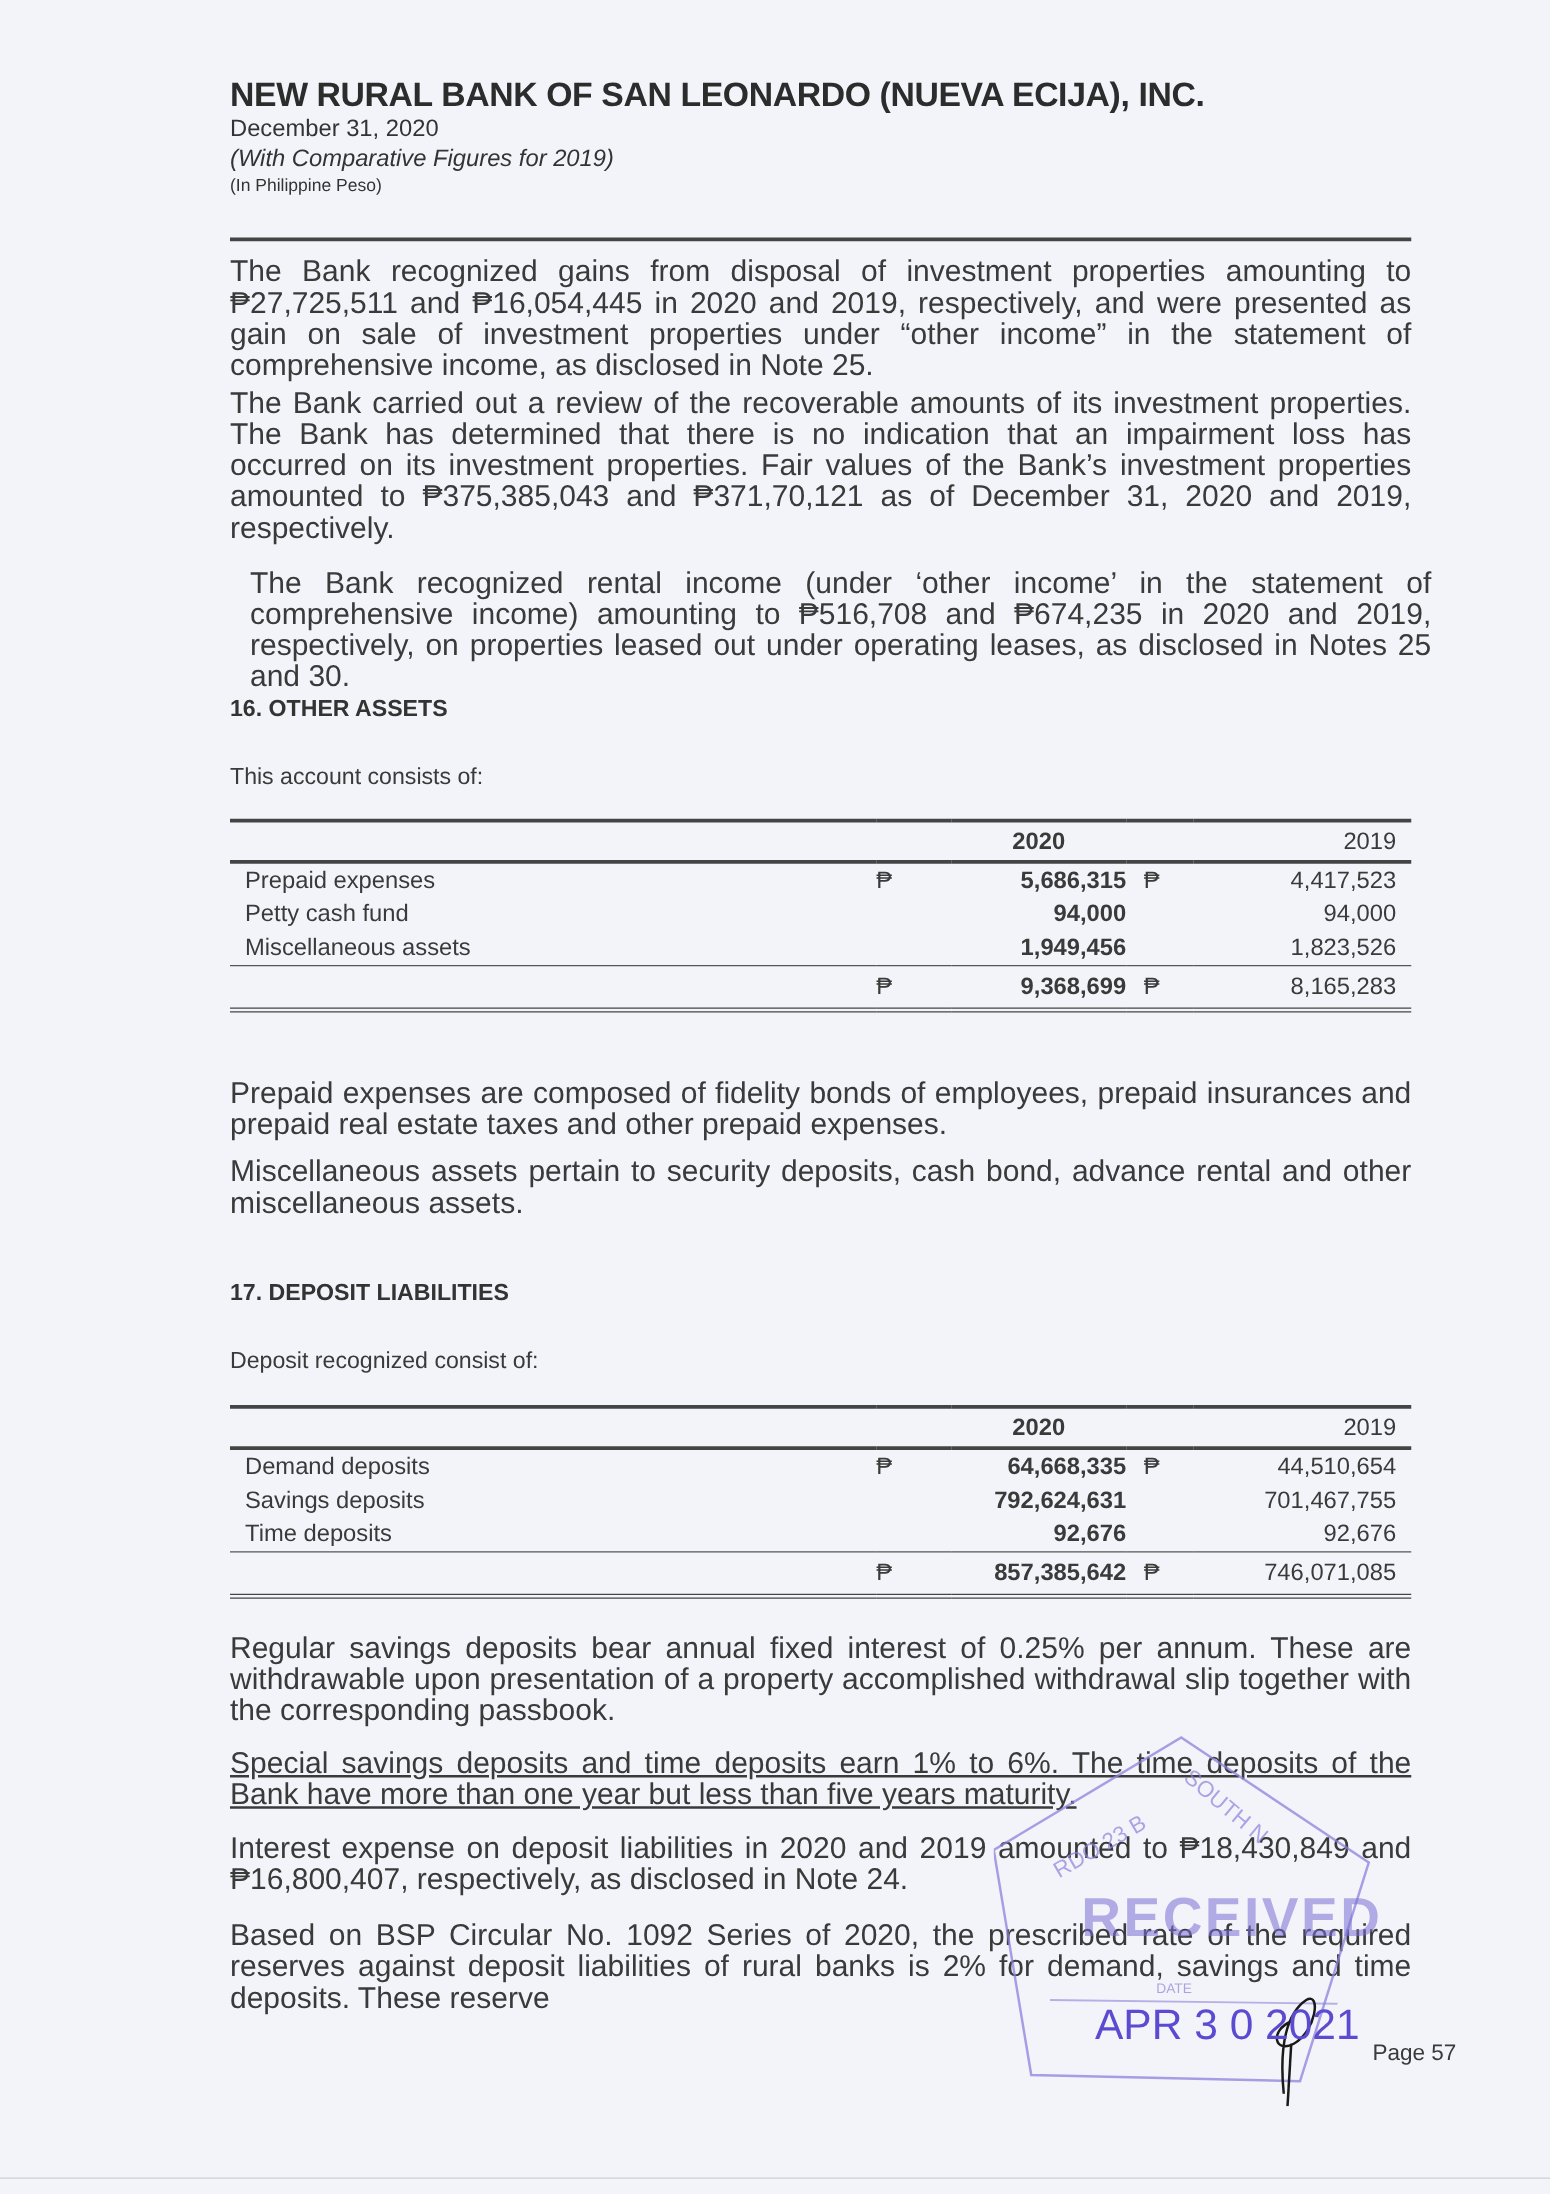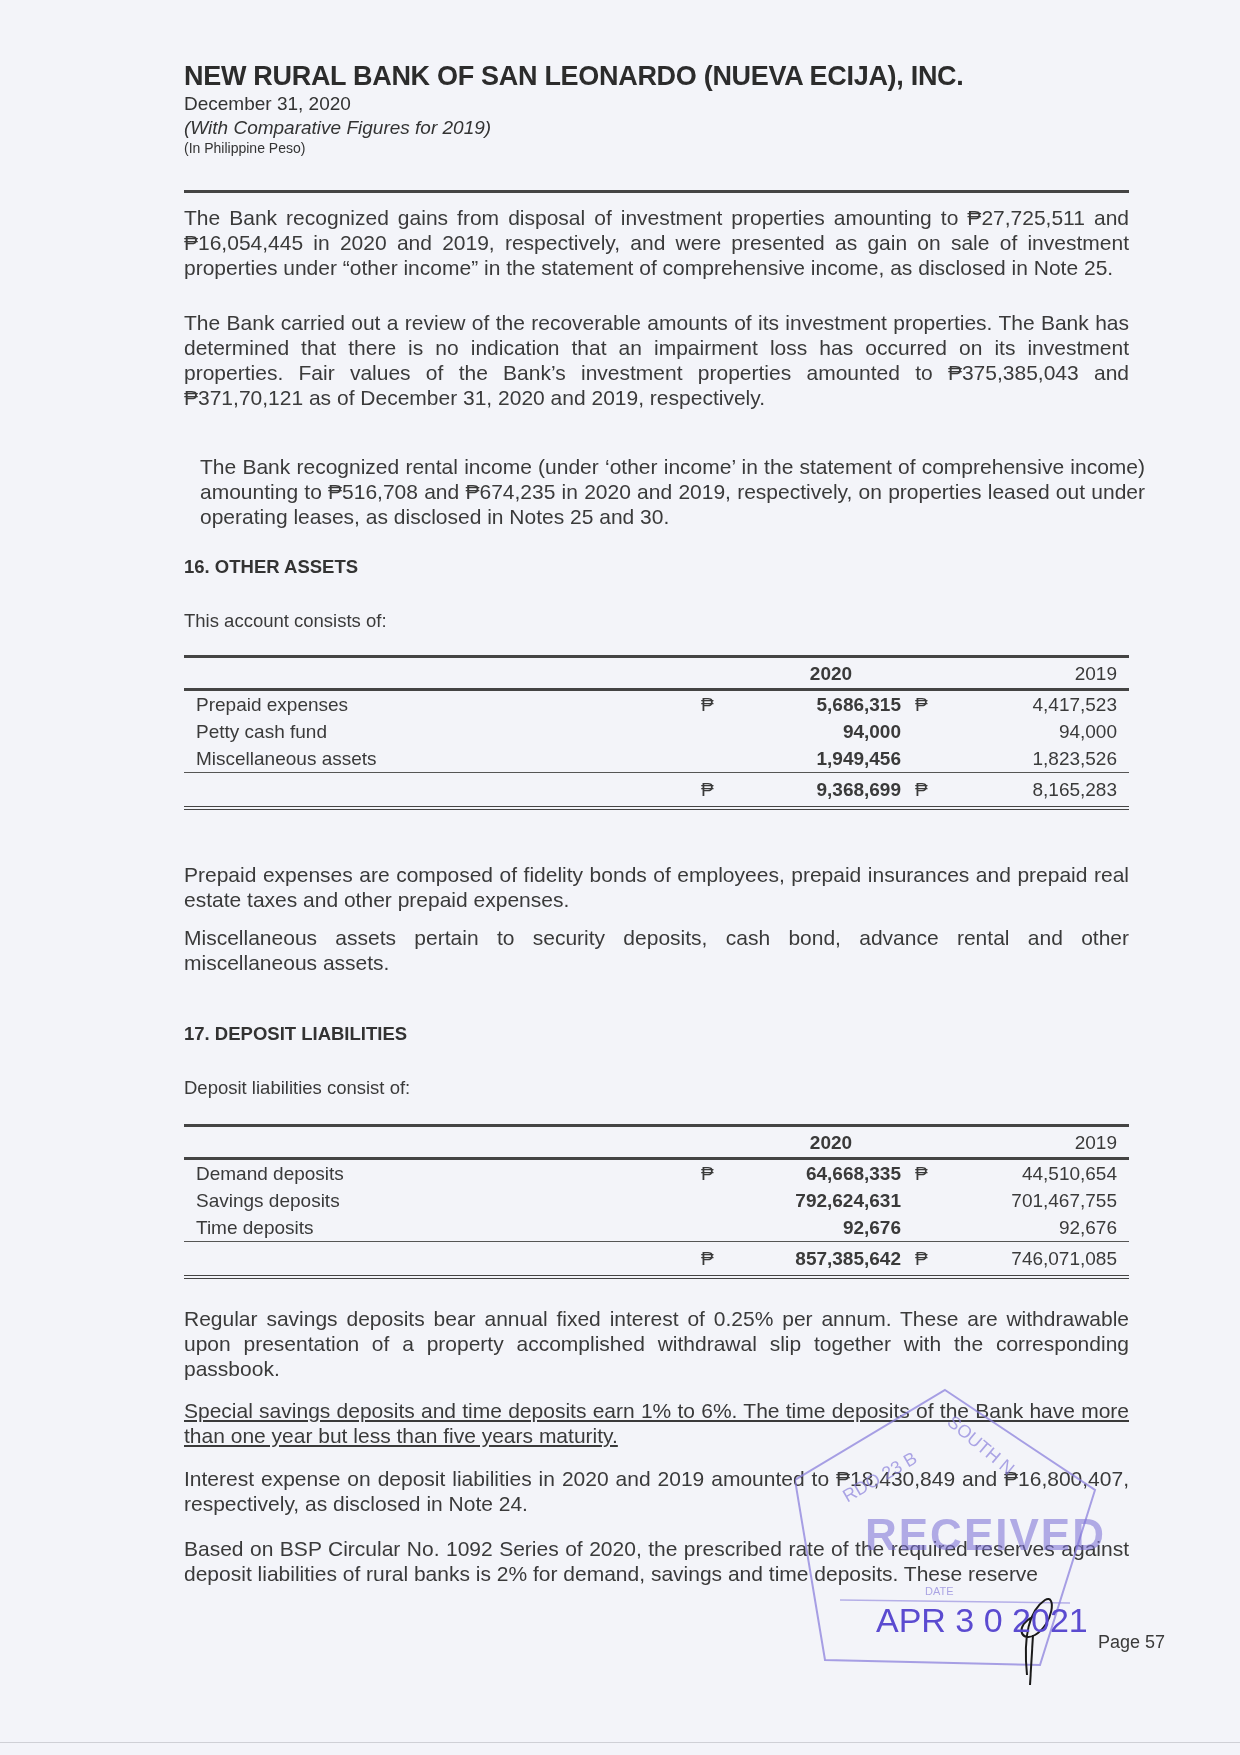--- a/index.html
+++ b/index.html
@@ -11,21 +11,21 @@
   }
   .page { position: absolute; left: 0; top: 0; width: 1223px; height: 1755px; }
   .hdr { position: absolute; left: 184px; top: 60px; width: 945px; }
   .hdr-company { font-size: 27px; font-weight: bold; color: #2c2c2c; letter-spacing: -0.3px; line-height: 32px; }
   .hdr-notes { font-size: 22px; color: #333; line-height: 27px; }
   .hdr-date { font-size: 19px; color: #333; line-height: 24px; }
   .hdr-comp { font-size: 19px; font-style: italic; color: #333; line-height: 24px; }
   .hdr-unit { font-size: 14px; color: #333; line-height: 17px; }
   .hdr-rule { position: absolute; left: 184px; top: 190px; width: 945px; height: 3px; background: #444; }
 
-  .para { position: absolute; left: 184px; width: 945px; font-size: 21px; line-height: 25px; text-align: justify; color: #3a3a3a; }
+  .para { position: absolute; left: 184px; width: 945px; font-size: 24px; line-height: 25px; text-align: justify; color: #3a3a3a; }
   .section-title { position: absolute; left: 184px; font-size: 18.5px; font-weight: bold; color: #333; }
   .intro { position: absolute; left: 184px; font-size: 18.5px; color: #3a3a3a; }
 
   table.fin { position: absolute; left: 184px; width: 945px; border-collapse: collapse; font-size: 19px; color: #3a3a3a; }
   table.fin td { padding: 0; height: 27px; line-height: 27px; }
   table.fin tr.head td { border-top: 3px solid #444; border-bottom: 3px solid #444; height: 30px; }
   table.fin tr.last td { border-bottom: 1px solid #555; }
   table.fin tr.total td { border-bottom: 4px double #444; height: 33px; }
   td.lbl { width: 505px; padding-left: 12px !important; }
   td.cur1 { width: 60px; text-align: left; }
@@ -101,21 +101,21 @@
       <td class="cur2">₱</td>
       <td class="v19">8,165,283</td>
     </tr>
   </tbody>
     </table>
 
   <p class="para" style="top:862px;margin:0;">Prepaid expenses are composed of fidelity bonds of employees, prepaid insurances and prepaid real estate taxes and other prepaid expenses.</p>
   <p class="para" style="top:925px;margin:0;">Miscellaneous assets pertain to security deposits, cash bond, advance rental and other miscellaneous assets.</p>
 
   <div class="section-title" style="top:1023px;">17. DEPOSIT LIABILITIES</div>
-  <div class="intro" style="top:1077px;">Deposit liabilities consist of:</div>
+  <div class="intro" style="top:1077px;">Deposit recognized consist of:</div>
 
   <table class="fin" style="top:1124px;">
     <tbody>
         <tr class="head">
       <td class="lbl"></td>
       <td class="cur1"></td>
       <td class="v20 h20">2020</td>
       <td class="cur2"></td>
       <td class="v19 h19">2019</td>
     </tr>

